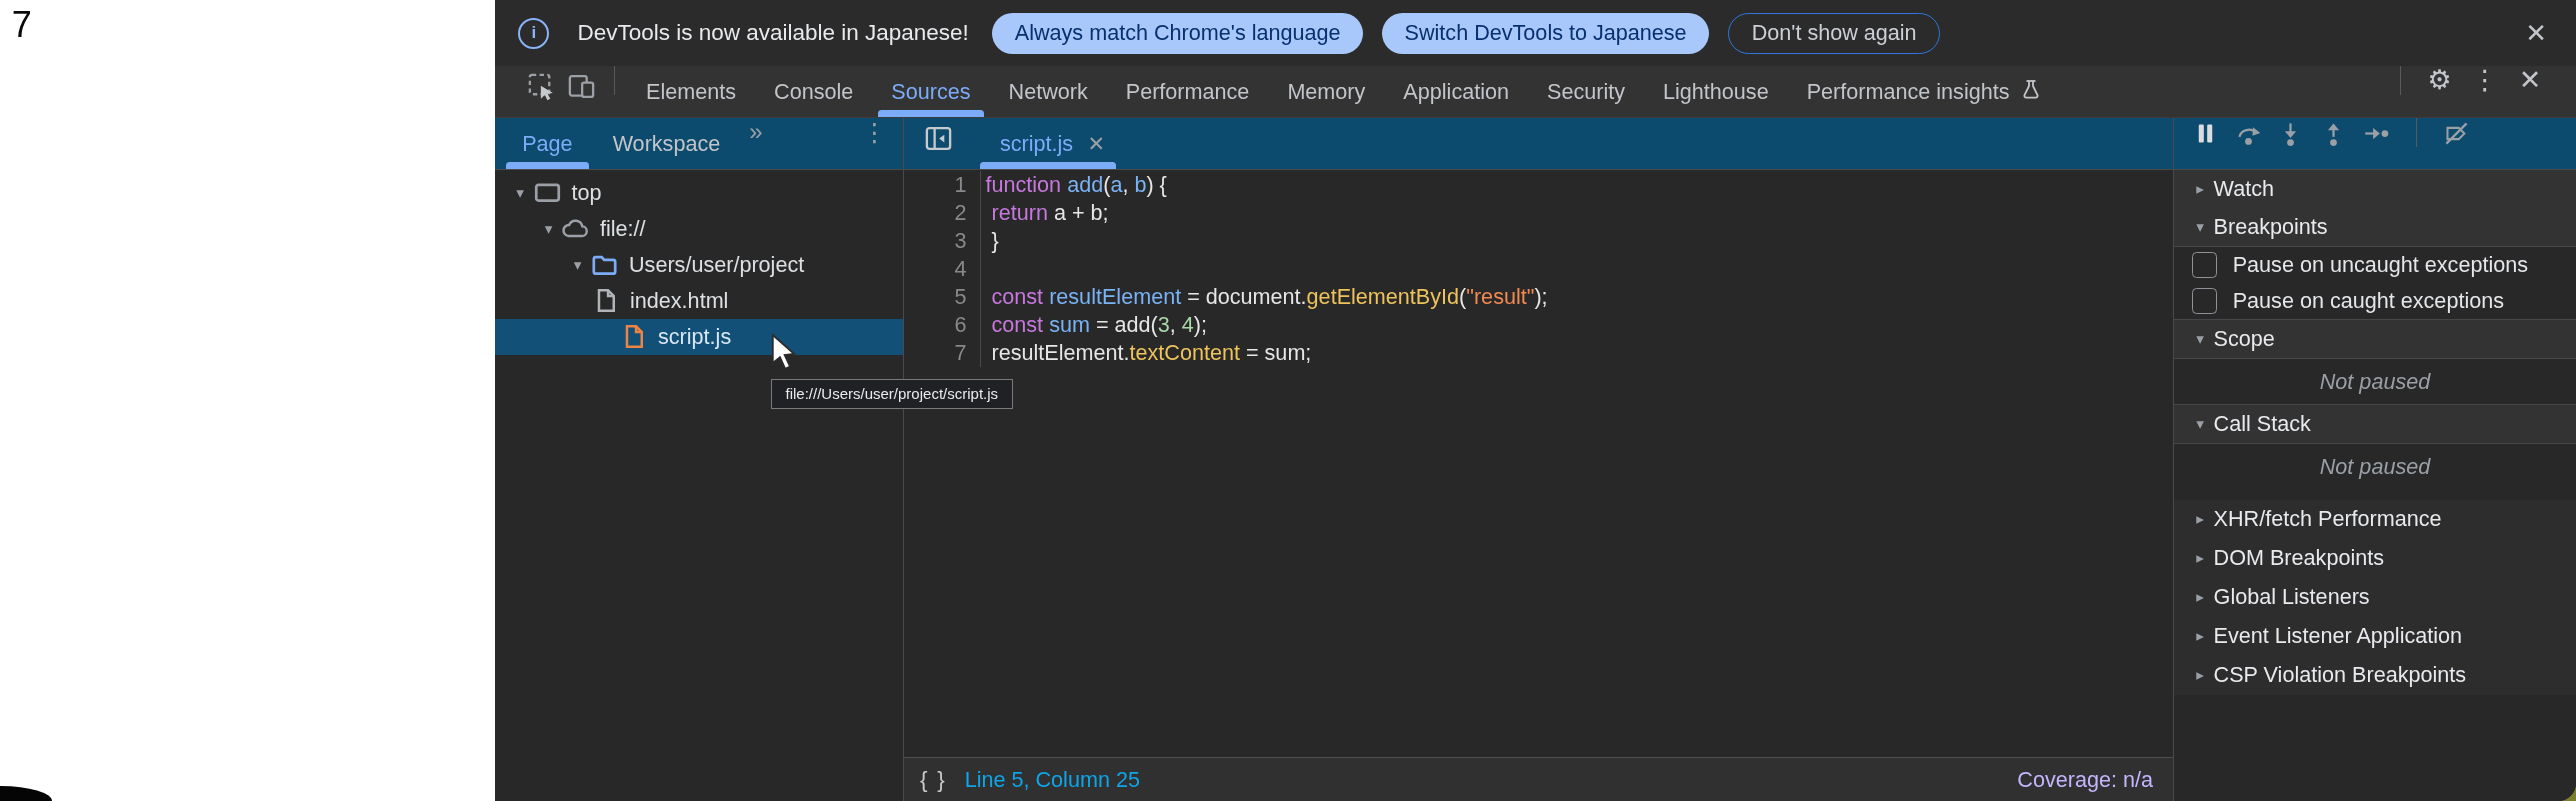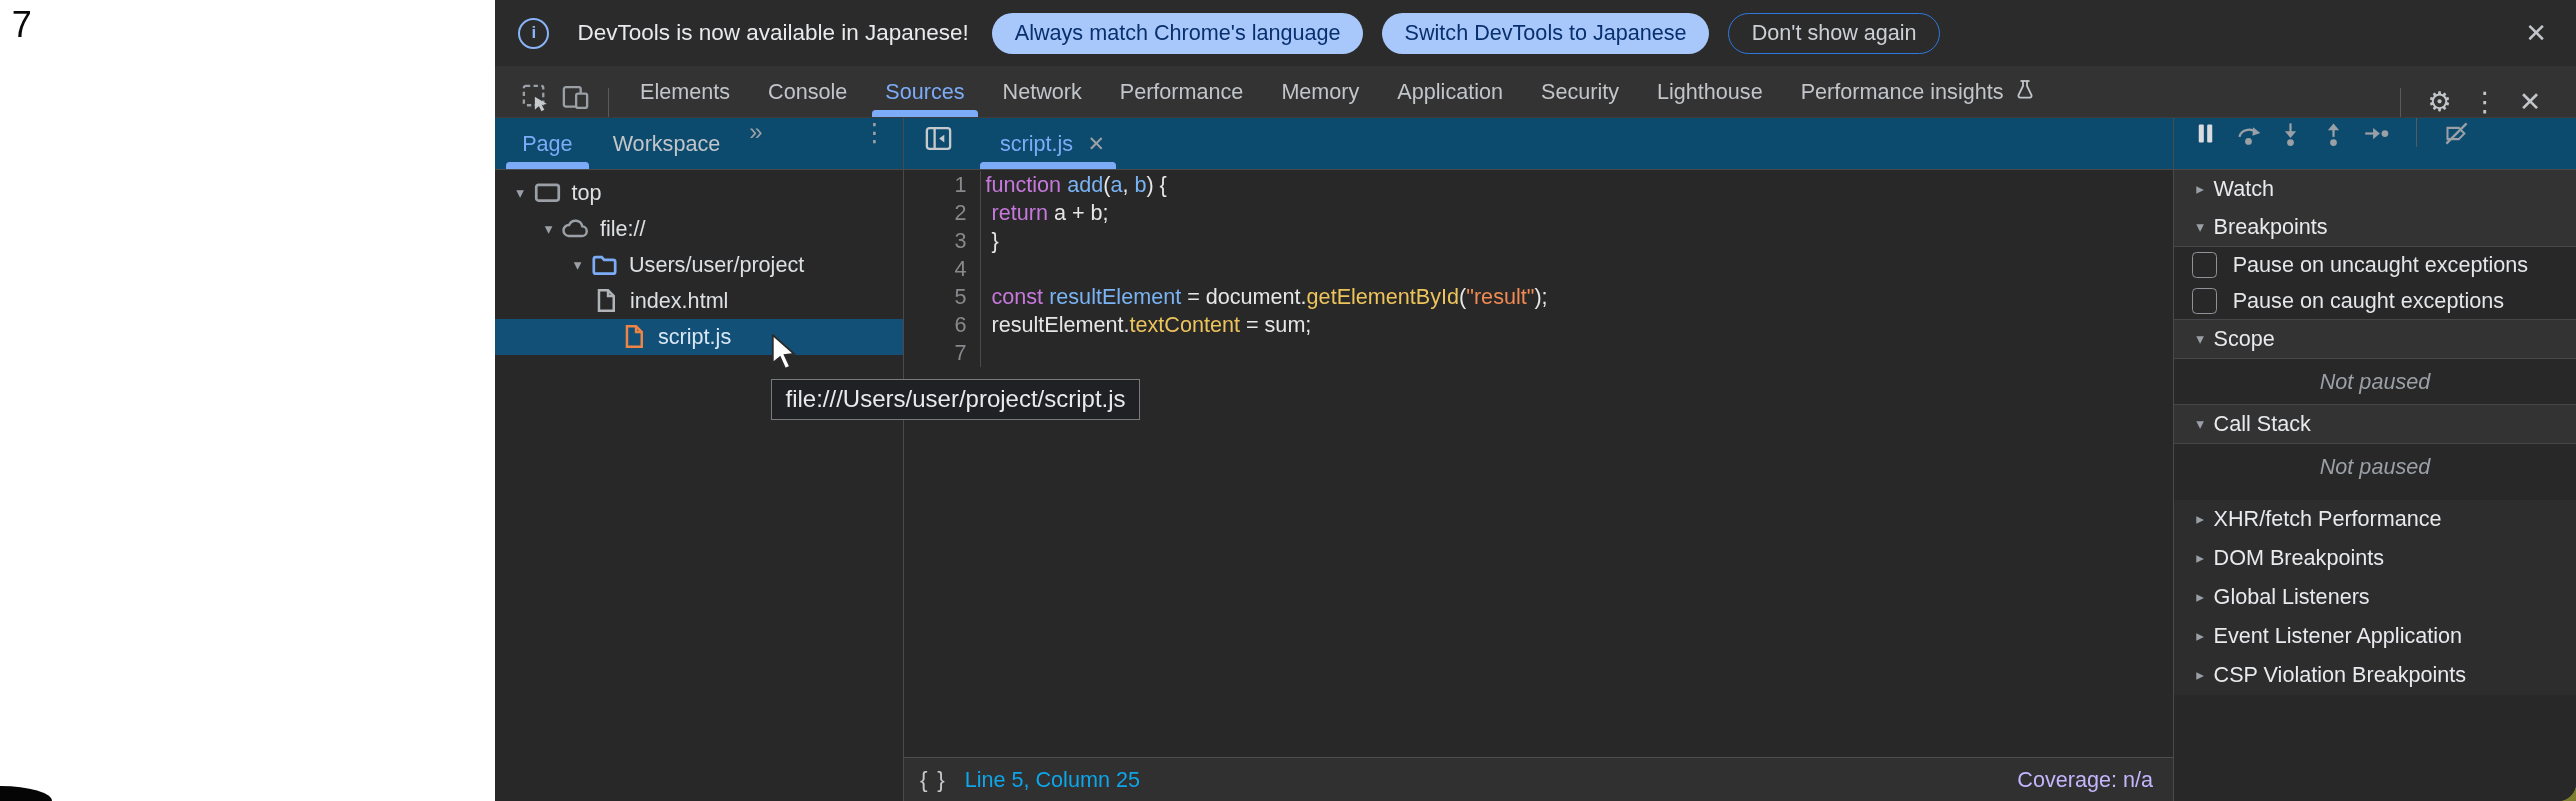--- a/index.html
+++ b/index.html
@@ -18,21 +18,21 @@
              display:flex;align-items:center;justify-content:center;font-size:17px;font-weight:bold;flex:0 0 auto;}
   .banner-msg{margin-left:28px;font-size:22.5px;color:#e8eaed;white-space:nowrap;}
   .banner-buttons{display:flex;align-items:center;gap:19px;margin-left:23.4px;}
   .banner-btn{height:41px;border-radius:21px;font-size:21.6px;padding:0 22.5px;display:flex;align-items:center;
               white-space:nowrap;cursor:default;border:none;font-family:inherit;}
   .banner-btn.filled{background:#a8c7fa;color:#08306e;}
   .banner-btn.outlined{background:transparent;border:1.8px solid #2f78e0;color:#ccd0d5;}
   .banner-close{margin-left:auto;margin-right:29px;font-size:26px;color:#c2c5c9;line-height:1;}
 
   
-  .main-toolbar{height:51px;flex:0 0 51px;background:#333333;display:flex;align-items:flex-end;padding-left:20px;border-bottom:0.9px solid #3c3c3c;}
+  .main-toolbar{height:51px;flex:0 0 51px;background:#333333;display:flex;align-items:flex-start;padding-left:26px;border-bottom:0.9px solid #3c3c3c;}
   .icon-btn{display:flex;align-items:center;justify-content:center;width:40px;height:40px;flex:0 0 auto;}
   .vsep{width:0.9px;height:29px;background:#5a5a5a;margin:0 12.6px;flex:0 0 auto;}
   .main-tabs{display:flex;align-items:stretch;height:100%;}
   .mtab{display:flex;align-items:center;padding:0 19px;font-size:21.6px;color:#c2c5c9;position:relative;white-space:nowrap;gap:9px;}
   .mtab.selected{color:#7cacf8;}
   .mtab.selected::after{content:"";position:absolute;left:5.4px;right:5.4px;bottom:0;height:7.2px;background:#7cacf8;border-radius:3.6px 3.6px 0 0;}
   .toolbar-right{margin-left:auto;display:flex;align-items:center;gap:7.2px;padding-right:27px;}
   .glyph-btn{font-size:27px;color:#c2c5c9;width:38px;text-align:center;line-height:1;}
 
   
@@ -86,21 +86,21 @@
   .cbx{width:23.4px;height:23.4px;border:1.8px solid #8f9398;border-radius:4.5px;margin-right:15.3px;flex:0 0 auto;background:transparent;}
   .dbg-row.checkbox .d-label{font-size:21.6px;color:#e4e6e9;}
   .dbg-row.empty{height:45px;background:#282828;justify-content:center;}
   .dbg-row.empty .d-label{font-size:21.6px;font-style:italic;color:#9aa0a6;}
   .dbg-row.item{height:39px;background:#2d2d2e;padding-left:12.6px;}
   .dbg-row.item .d-arrow{width:27px;font-size:15.3px;color:#9aa0a6;text-align:center;}
   .dbg-row.item .d-label{font-size:21.6px;color:#e8eaed;}
 
   
   .tooltip{position:absolute;left:276px;top:379px;background:#202124;border:0.9px solid #7a7a7a;
-           color:#e8eaed;font-size:24px;padding:5.4px 13.5px;white-space:nowrap;z-index:8;}
+           color:#e8eaed;font-size:15px;padding:5.4px 13.5px;white-space:nowrap;z-index:8;}
   .cursor{position:absolute;left:276px;top:334px;z-index:9;}
 </style>
 </head>
 <body>
 
 <div class="canvas">
   <div class="page-num">7</div>
   <div class="corner-sliver"></div>
 
   <div class="devtools">
@@ -261,20 +261,21 @@
               <div class="ln">5</div>
               <div class="ln">6</div>
               <div class="ln">7</div>
             </div>
           <div class="lines" id="code-lines">
               <div class="cl"><span class="tk-k">function</span><span class="tk-p"> </span><span class="tk-v">add</span><span class="tk-p">(</span><span class="tk-v">a</span><span class="tk-p">, </span><span class="tk-v">b</span><span class="tk-p">) {</span></div>
               <div class="cl"><span class="tk-p"> </span><span class="tk-k">return</span><span class="tk-p"> a + b;</span></div>
               <div class="cl"><span class="tk-p"> }</span></div>
               <div class="cl"></div>
               <div class="cl"><span class="tk-p"> </span><span class="tk-k">const</span><span class="tk-p"> </span><span class="tk-v">resultElement</span><span class="tk-p"> = document.</span><span class="tk-prop">getElementById</span><span class="tk-p">(</span><span class="tk-s">"result"</span><span class="tk-p">);</span></div>
+              <div class="cl"><span class="tk-p"> </span><span class="tk-k">const</span><span class="tk-p"> </span><span class="tk-v">sum</span><span class="tk-p"> = add(</span><span class="tk-n">3</span><span class="tk-p">, </span><span class="tk-n">4</span><span class="tk-p">);</span></div>
               <div class="cl"><span class="tk-p"> resultElement.</span><span class="tk-prop">textContent</span><span class="tk-p"> = sum;</span></div>
             </div>
         </div>
         <div class="status-bar">
           <span class="braces">{ }</span>
           <span class="status-pos">Line 5, Column 25</span>
           <span class="status-cov">Coverage: n/a</span>
         </div>
       </div>
 

